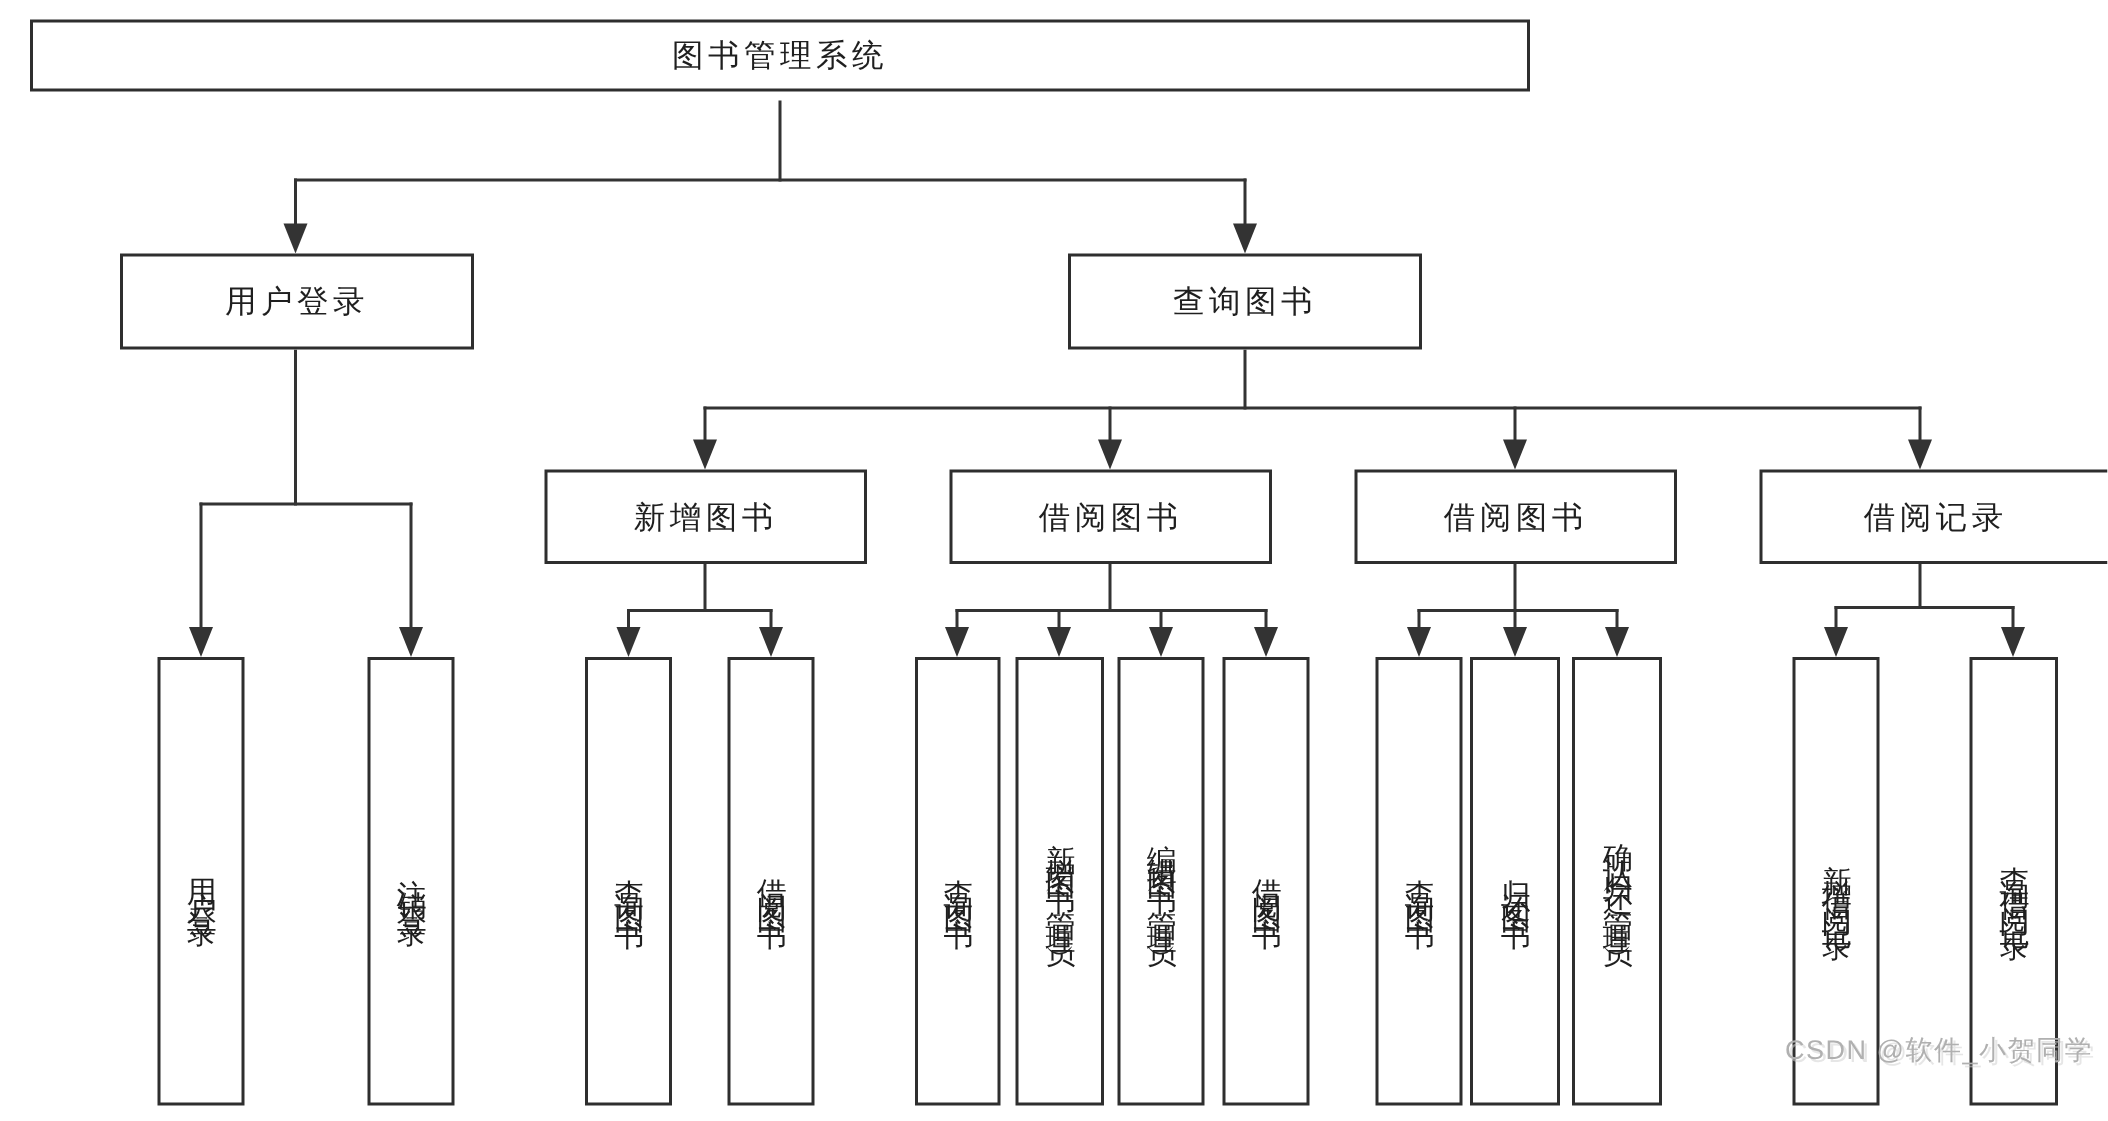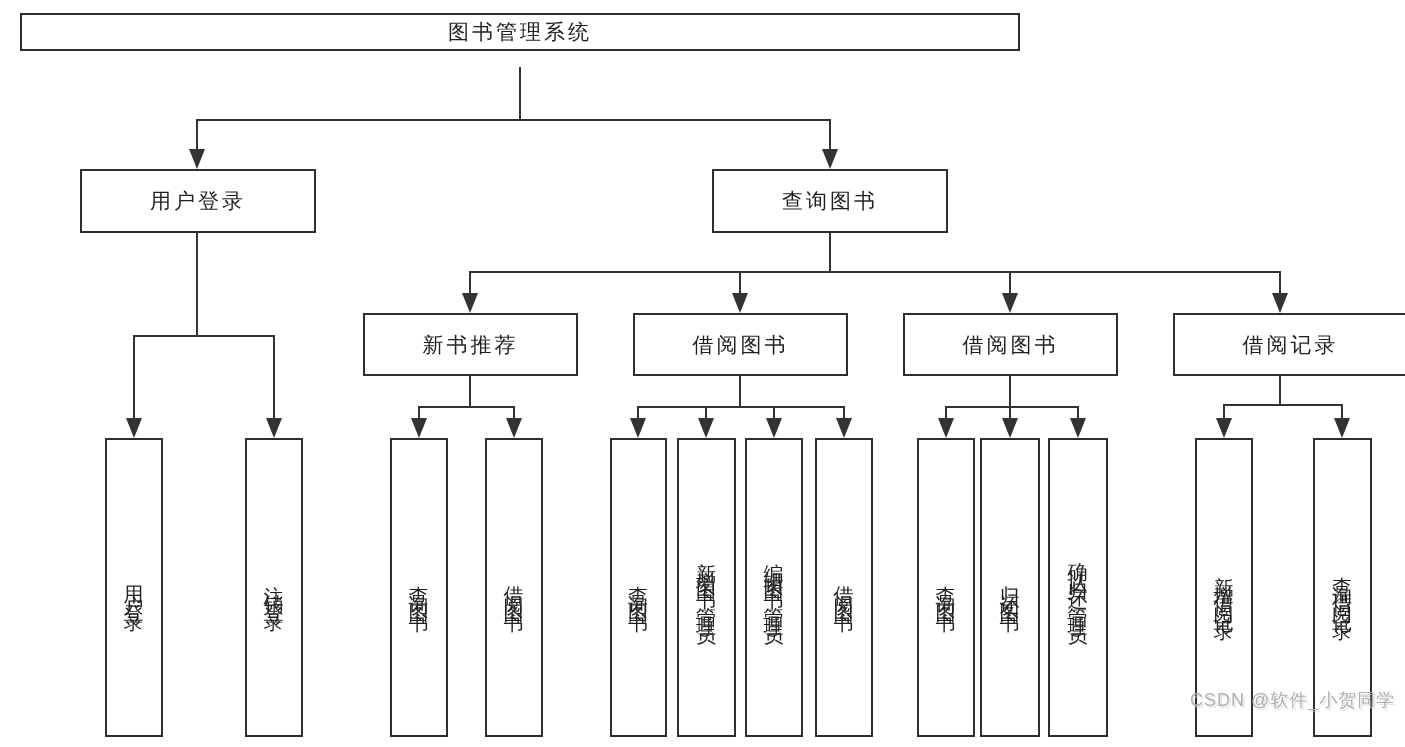--- a/index.html
+++ b/index.html
@@ -92,33 +92,33 @@
   <div class="line" style="left:1077px;top:406px;width:2px;height:14px"></div>
   <div class="arrow" style="left:1070px;top:418px"></div>
 
   <div class="line" style="left:1279px;top:376px;width:2px;height:30px"></div>
   <div class="line" style="left:1223px;top:404px;width:120px;height:2px"></div>
   <div class="line" style="left:1223px;top:404px;width:2px;height:16px"></div>
   <div class="arrow" style="left:1216px;top:418px"></div>
   <div class="line" style="left:1341px;top:404px;width:2px;height:16px"></div>
   <div class="arrow" style="left:1334px;top:418px"></div>
 
-  <div class="box" style="left:20px;top:13px;width:1000px;height:38px">
+  <div class="box" style="left:20px;top:13px;width:1000px;height:48px">
     <span class="hlabel">图书管理系统</span>
   </div>
 
   <div class="box" style="left:80px;top:169px;width:236px;height:64px">
     <span class="hlabel">用户登录</span>
   </div>
   <div class="box" style="left:712px;top:169px;width:236px;height:64px">
     <span class="hlabel">查询图书</span>
   </div>
 
   <div class="box" style="left:363px;top:313px;width:215px;height:63px">
-    <span class="hlabel">新书推荐</span>
+    <span class="hlabel">新增图书</span>
   </div>
   <div class="box" style="left:633px;top:313px;width:215px;height:63px">
     <span class="hlabel">借阅图书</span>
   </div>
   <div class="box" style="left:903px;top:313px;width:215px;height:63px">
     <span class="hlabel">借阅图书</span>
   </div>
   <div class="box" style="left:1173px;top:313px;width:235px;height:63px">
     <span class="hlabel">借阅记录</span>
   </div>

